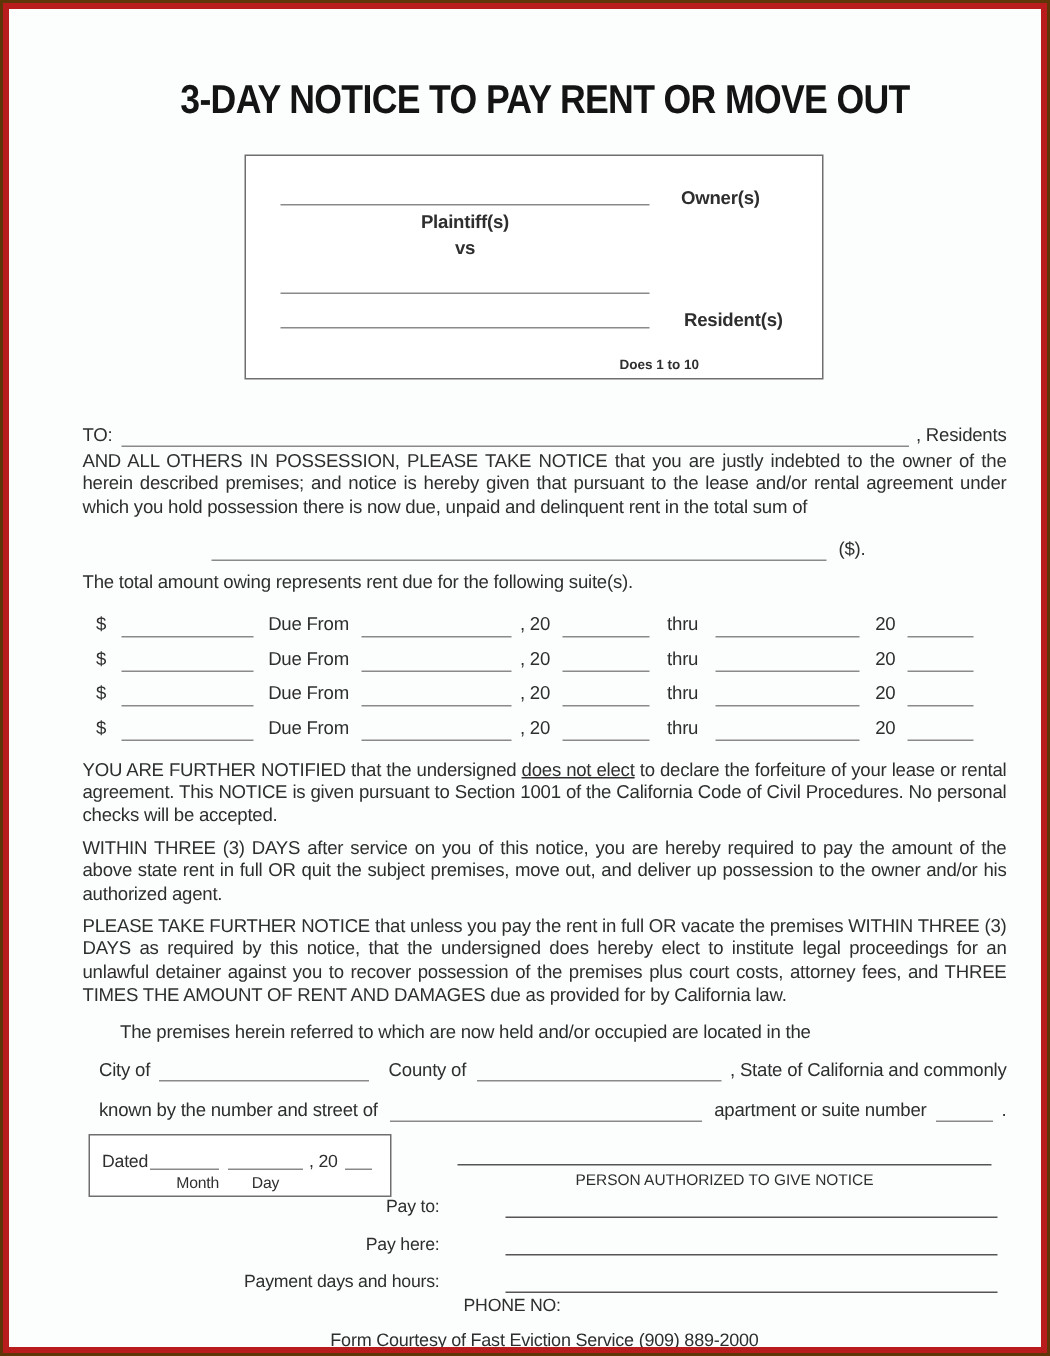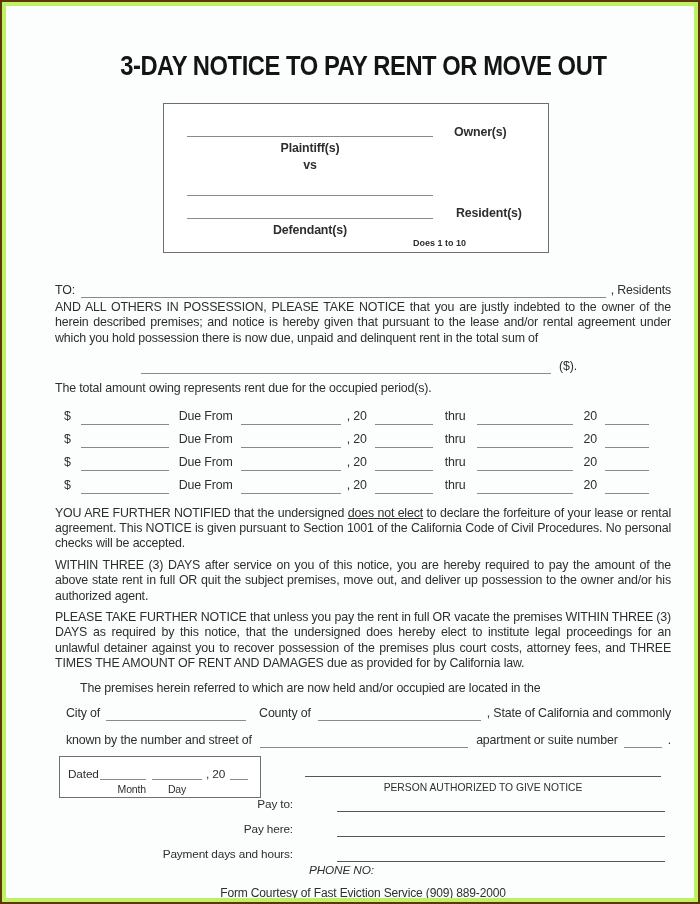--- a/index.html
+++ b/index.html
@@ -1,20 +1,20 @@
 <!DOCTYPE html>
 <html><head>
 <meta charset="utf-8">
 <style>
   * { margin:0; padding:0; box-sizing:border-box; }
   html,body { width:700px; height:904px; background:#fff; }
   .frame {
     width:700px; height:904px;
     border:2px solid #5f3608;
-    background:#bef264;
+    background:#b91c1c;
     padding:4px;
   }
   .page {
     width:100%; height:100%;
     background:#fcfdfd;
     padding:0 23px 0 49px;
     font-family:"Liberation Sans", sans-serif;
     color:#2e2e2e;
     font-size:12.4px;
     line-height:15.4px;
@@ -93,60 +93,59 @@
   .db-b3 { left:170px; top:10px; width:18px; }
   .db-month { left:40px; top:25px; width:46px; text-align:right; font-size:10.5px; }
   .db-day   { left:92px; top:25px; width:50px; text-align:center; font-size:10.5px; }
 
   .sig-line { position:absolute; left:250px; top:20px; width:356px; border-bottom:1.6px solid #555; }
   .sig-caption { position:absolute; left:250px; top:24px; width:356px; text-align:center; font-size:10.3px; letter-spacing:0; }
   .form-row { position:absolute; left:0; right:6px; height:15px; display:flex; align-items:flex-end;gap:36px; }
   .fr-payto { top:41px; } .fr-payhere { top:66px; } .fr-paydays { top:91px; }
   .fr-label { width:246px; text-align:right; padding-right:8px; font-size:11.8px; }
   .fr-line { flex:1; border-bottom:1.4px solid #555; height:14px; }
-  .phone { position:absolute; left:254px; top:107px; font-size:11.8px;font-style:italic; }
+  .phone { position:absolute; left:254px; top:107px; font-size:11.8px; }
 
   .footer { text-align:center; margin-top:8px; font-size:12px; }
 </style>
 </head>
 <body>
 
 <div class="frame">
   <div class="page">
 
     <h1 class="title"><span class="condense">3-DAY NOTICE TO PAY RENT OR MOVE OUT</span></h1>
 
     <div class="caption-box">
       <span class="cb-abs uline cb-line1"></span>
       <span class="cb-abs cb-owner">Owner(s)</span>
       <div class="cb-abs cb-center cb-plaintiff">Plaintiff(s)</div>
       <div class="cb-abs cb-center cb-vs">vs</div>
       <span class="cb-abs uline cb-line2"></span>
       <span class="cb-abs uline cb-line3"></span>
       <span class="cb-abs cb-resident">Resident(s)</span>
-      <div class="cb-abs cb-center cb-defendant">Defendant(s)</div>
       <span class="cb-abs cb-does">Does 1 to 10</span>
     </div>
 
     <div class="flex-row to-row">
       <span>TO:</span>
       <span class="blank grow"></span>
       <span>, Residents</span>
     </div>
 
     <p class="intro">AND ALL OTHERS IN POSSESSION, PLEASE TAKE NOTICE that you are justly indebted to the owner of the herein described premises; and notice is hereby given that pursuant to the lease and/or rental agreement under which you hold possession there is now due, unpaid and delinquent rent in the total sum of</p>
 
     <div class="flex-row sum-row">
       <span class="sum-spacer"></span>
       <span class="blank sum-blank"></span>
       <span class="sum-suffix">($).</span>
       <span class="sum-rest"></span>
     </div>
 
-    <p class="period-intro">The total amount owing represents rent due for the occupied period(s).</p>
+    <p class="period-intro">The total amount owing represents rent due for the following suite(s).</p>
 
     <div class="rent-rows">
       <div class="rent-row">
         <span class="rr-dollar">$</span>
         <span class="blank rr-b1"></span>
         <span class="rr-duefrom">Due From</span>
         <span class="blank rr-b2"></span>
         <span class="rr-y1">, 20</span>
         <span class="blank rr-b3"></span>
         <span class="rr-thru">thru</span>

